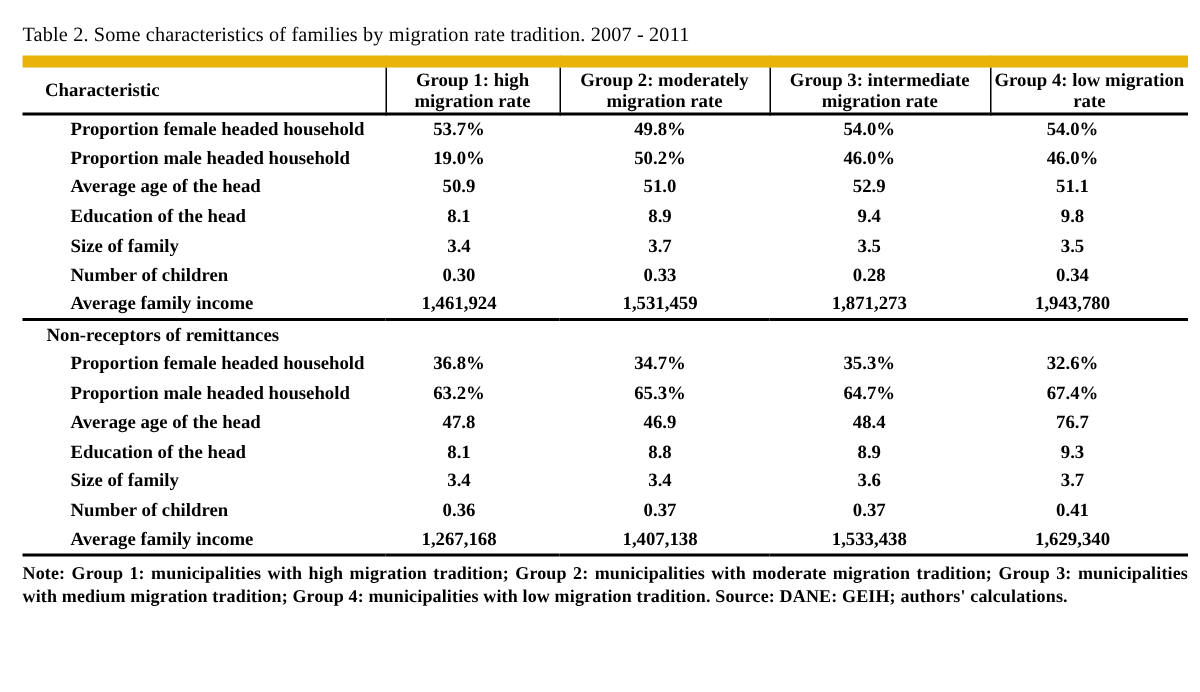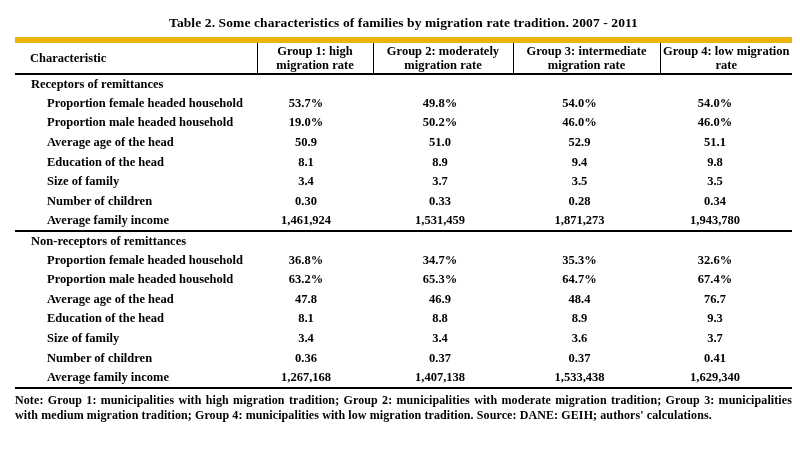--- a/index.html
+++ b/index.html
@@ -7,33 +7,32 @@
     width: 800px; height: 461px;
     background: #ffffff;
     color: #000000;
     font-family: "Liberation Serif", serif;
     overflow: hidden;
   }
   .page { padding: 13px 8px 0 15px; }
 
   .title {
     width: 777px;
-    text-align: center;
-    font-weight: bold;
+    font-weight: normal;
     font-size: 13.5px;
     line-height: 19px;
     margin-bottom: 5px;
     letter-spacing: 0.1px;
   }
 
   table.tbl {
     border-collapse: collapse;
     width: 777px;
     table-layout: fixed;
-    border-top: 6px solid #eab308;
+    border-top: 8px solid #eab308;
     border-bottom: 2px solid #000;
   }
 
   thead tr { border-bottom: 2px solid #000; height: 30px; }
   th {
     font-weight: bold;
     font-size: 12.5px;
     line-height: 14px;
     vertical-align: middle;
     padding: 1px 2px;
@@ -84,23 +83,20 @@
       <tr>
         <th class="char">Characteristic</th>
         <th>Group 1: high migration rate</th>
         <th>Group 2: moderately migration rate</th>
         <th>Group 3: intermediate migration rate</th>
         <th>Group 4: low migration rate</th>
       </tr>
     </thead>
     <tbody id="tbl-body">
         <tr>
-          <td colspan="5" class="section-label">Receptors of remittances</td>
-        </tr>
-        <tr>
           <td class="row-label">Proportion female headed household</td>
           <td class="val">53.7%</td>
           <td class="val">49.8%</td>
           <td class="val">54.0%</td>
           <td class="val">54.0%</td>
         </tr>
         <tr>
           <td class="row-label">Proportion male headed household</td>
           <td class="val">19.0%</td>
           <td class="val">50.2%</td>

